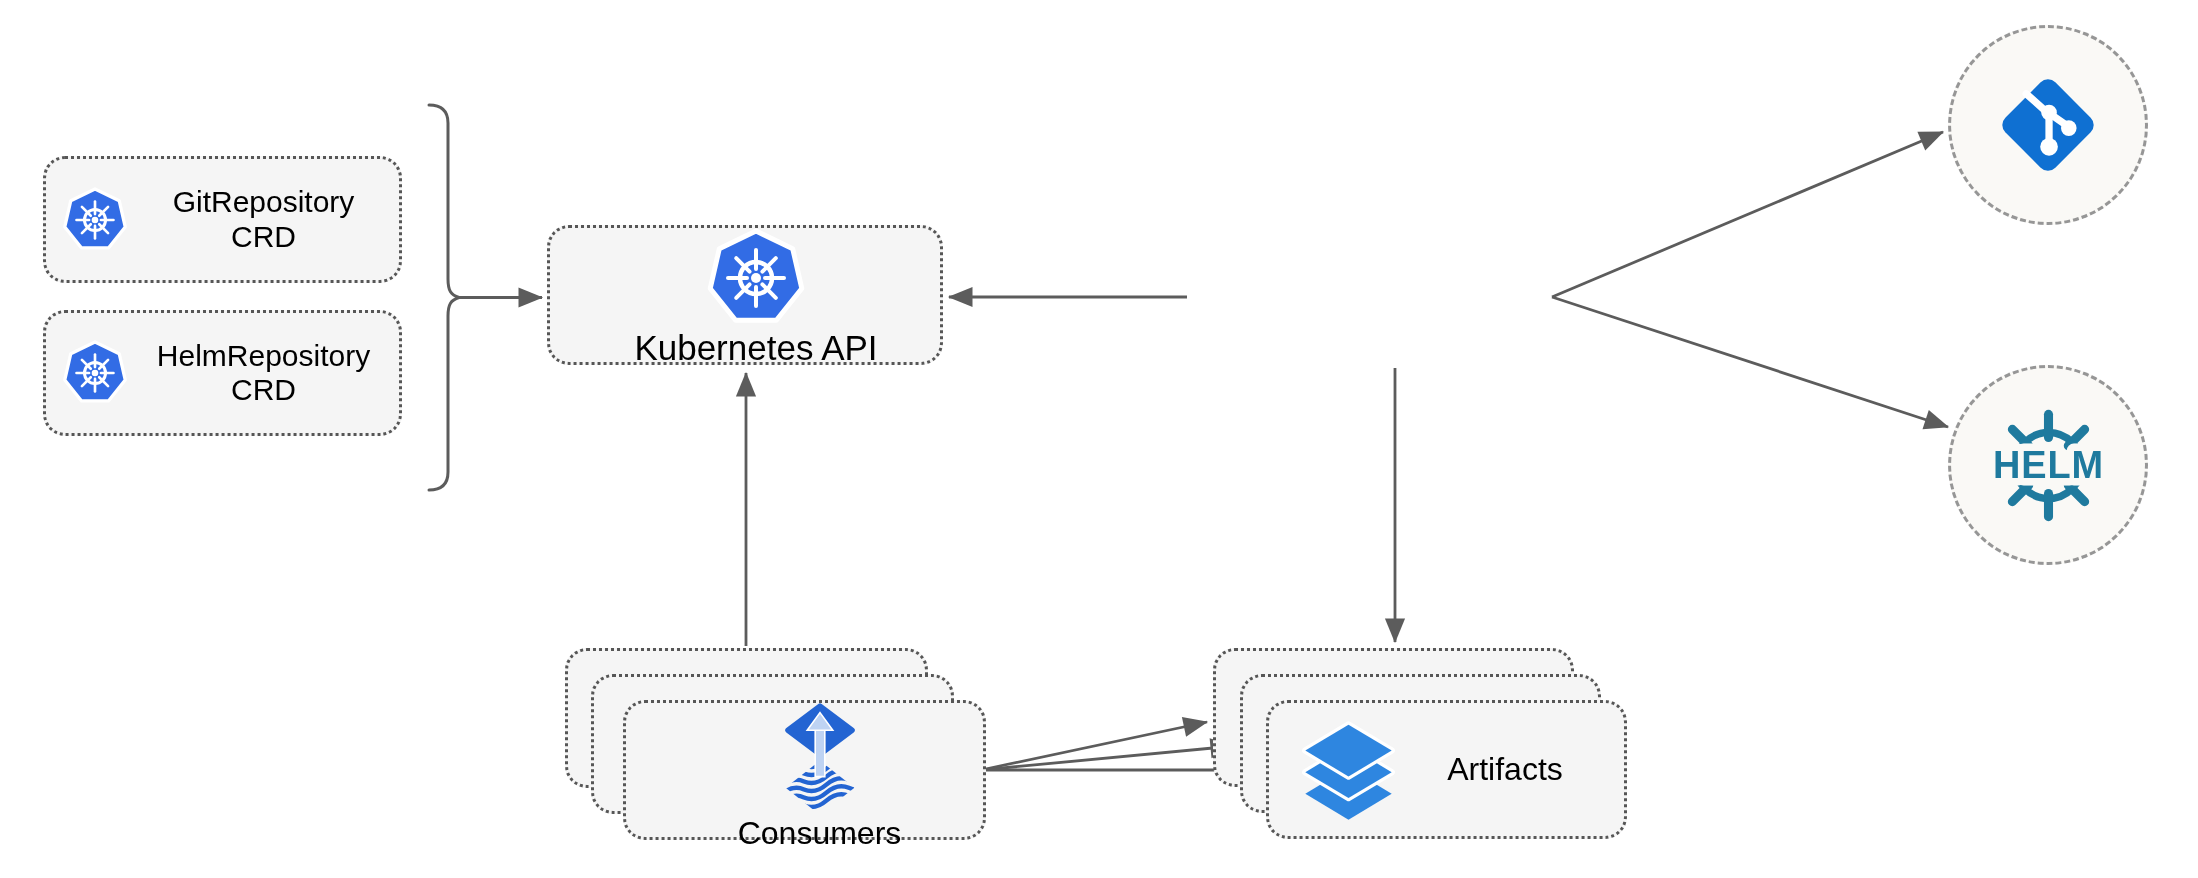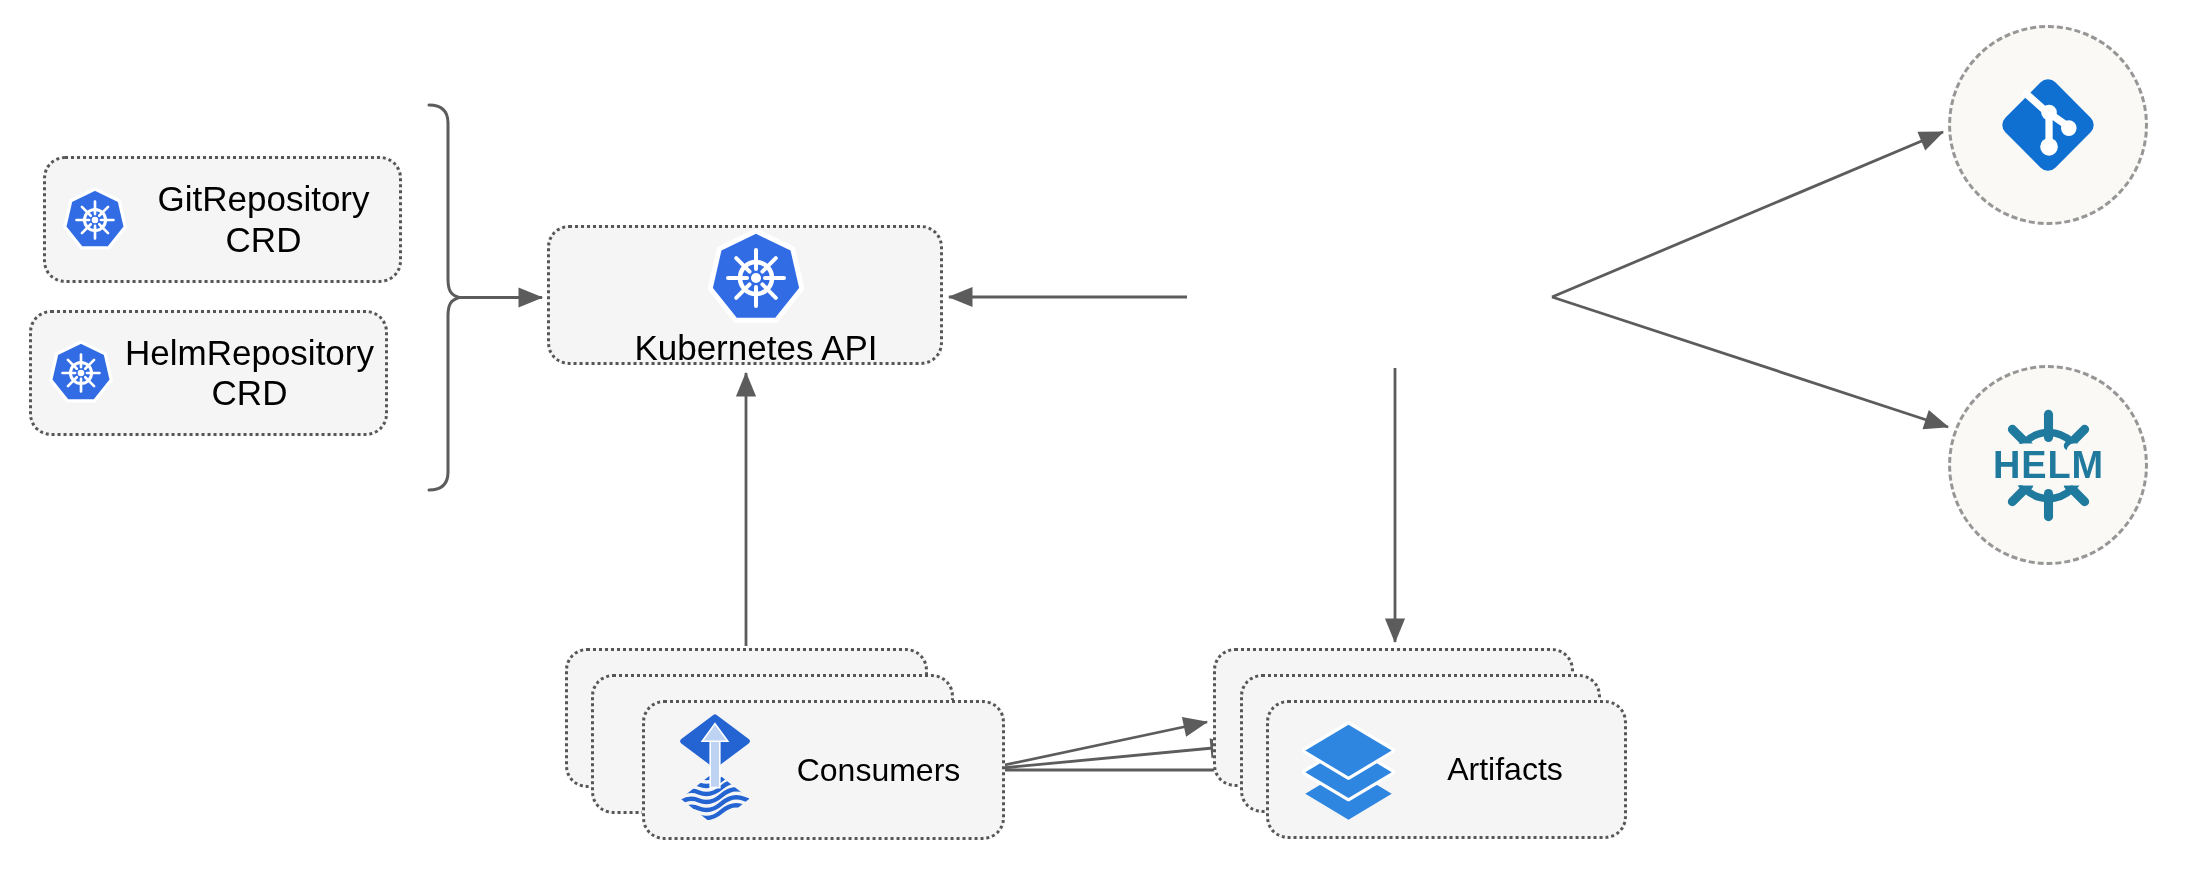--- a/index.html
+++ b/index.html
@@ -33,32 +33,32 @@
   .circle-node{
     position:absolute;box-sizing:border-box;
     background:var(--circle_fill,#FAF9F6);
     border:3px dashed var(--circle_border,#969696);
     border-radius:50%;
     display:flex;align-items:center;justify-content:center;
   }
   .icon{display:flex;align-items:center;justify-content:flex-start;flex:0 0 auto;text-decoration:underline;}
 
   #node-git-crd {left:43px;top:156px;width:359px;height:127px;padding-left:16px;}
-  #node-helm-crd{left:29px;top:310px;width:359px;height:126px;padding-left:16px;}
-  #node-git-crd .label,#node-helm-crd .label{font-size:35px;line-height:1.15;}
+  #node-helm-crd{left:43px;top:310px;width:359px;height:126px;padding-left:16px;}
+  #node-git-crd .label,#node-helm-crd .label{font-size:30px;line-height:1.15;}
 
   #node-k8s-api{left:547px;top:225px;width:396px;height:140px;padding-left:22px;flex-direction:column;}
   #node-k8s-api .label{font-size:35px;}
 
   #node-source{left:1187px;top:225px;width:365px;height:142px;padding-left:46px;}
   #node-source .label{font-size:32px;line-height:1.3;}
 
   #consumers-under-2{left:565px;top:648px;width:363px;height:140px;}
   #consumers-under-1{left:591px;top:674px;width:363px;height:140px;}
-  #node-consumers  {left:642px;top:700px;width:363px;height:140px;padding-left:30px;}
+  #node-consumers  {left:623px;top:700px;width:363px;height:140px;padding-left:30px;flex-direction:column;}
   #node-consumers .label{font-size:32px;}
 
   #artifacts-under-2{left:1213px;top:648px;width:361px;height:139px;}
   #artifacts-under-1{left:1240px;top:674px;width:361px;height:139px;}
   #node-artifacts  {left:1266px;top:700px;width:361px;height:139px;padding-left:22px;padding-right:20px;}
   #node-artifacts .label{font-size:32px;}
 
   #circle-git {left:1948px;top:25px;width:200px;height:200px;}
   #circle-helm{left:1948px;top:365px;width:200px;height:200px;}
 </style>

